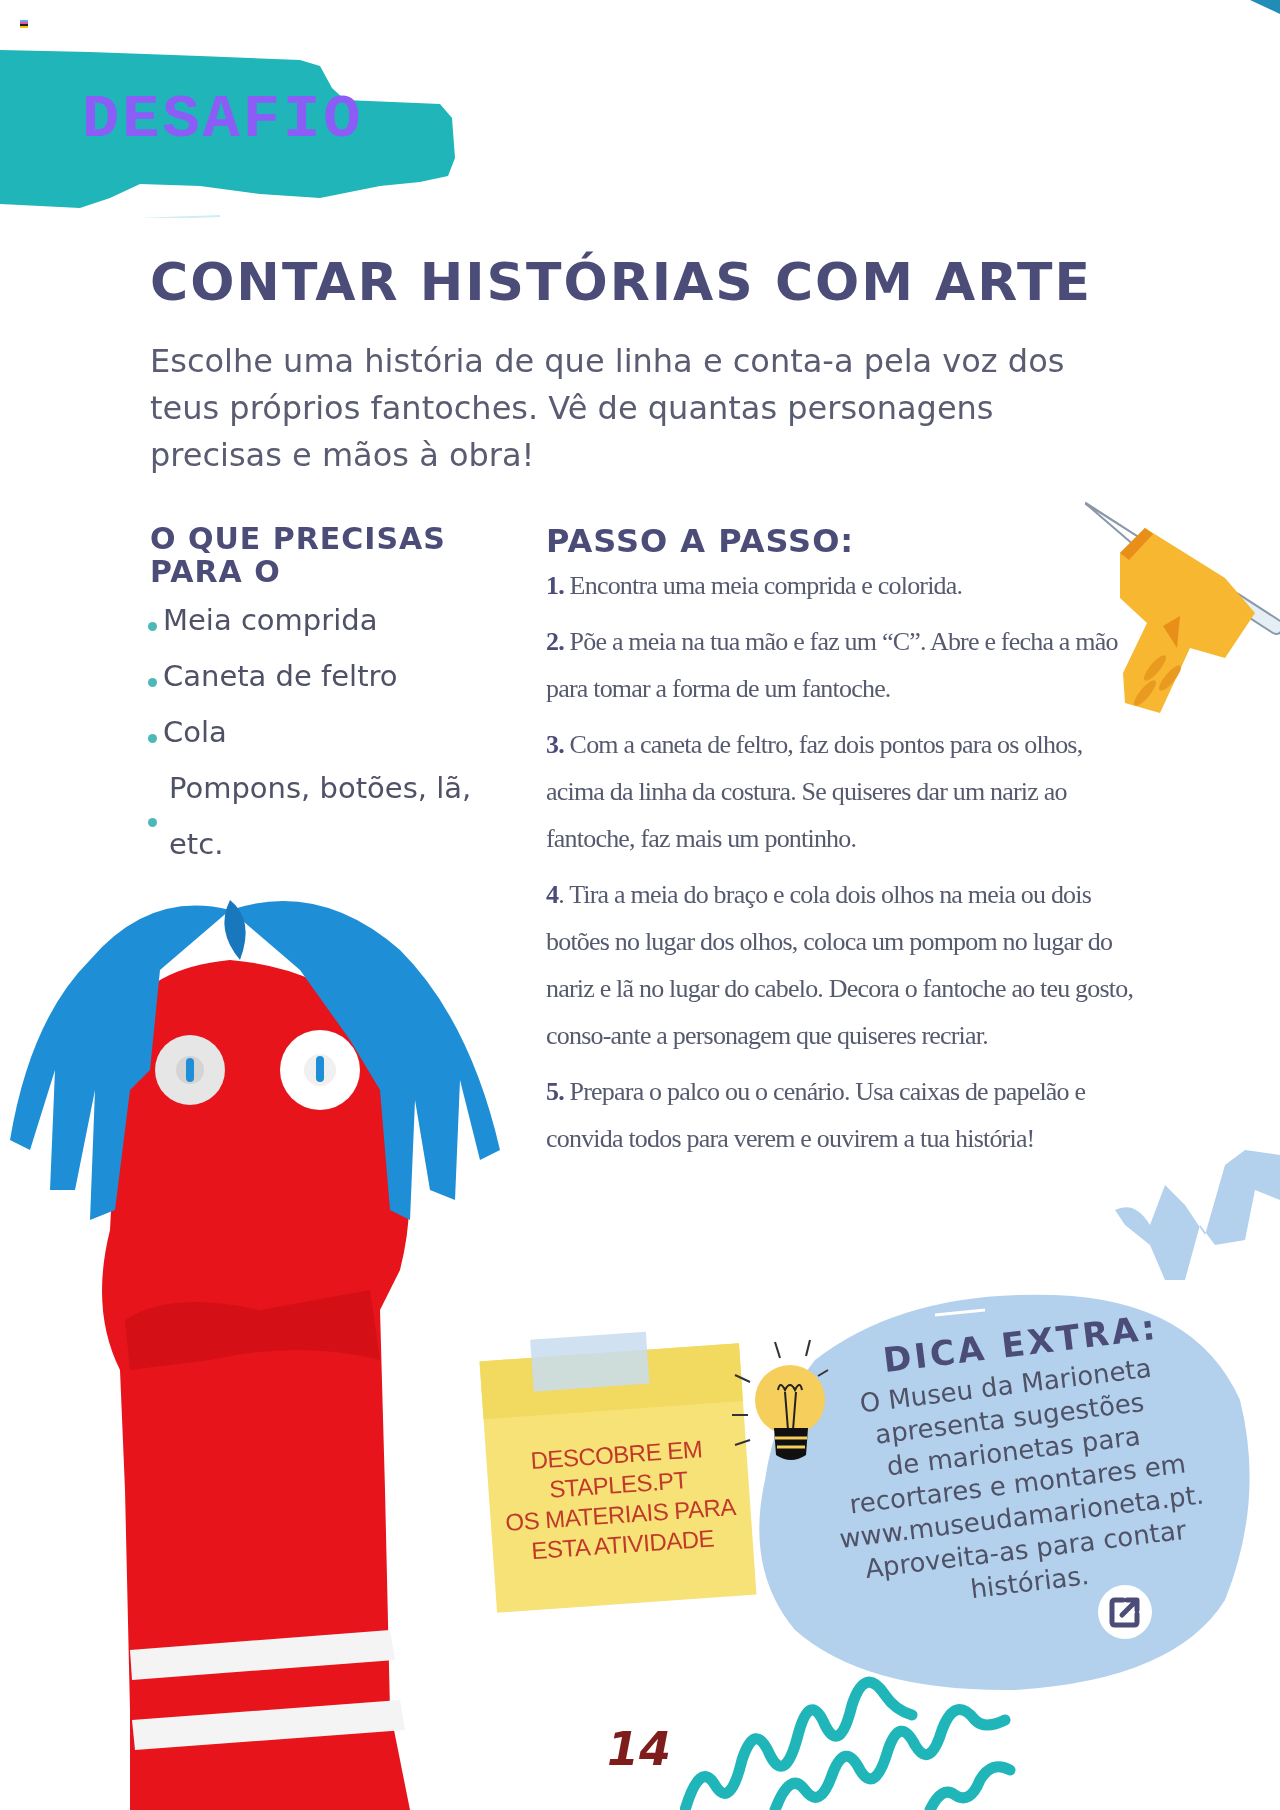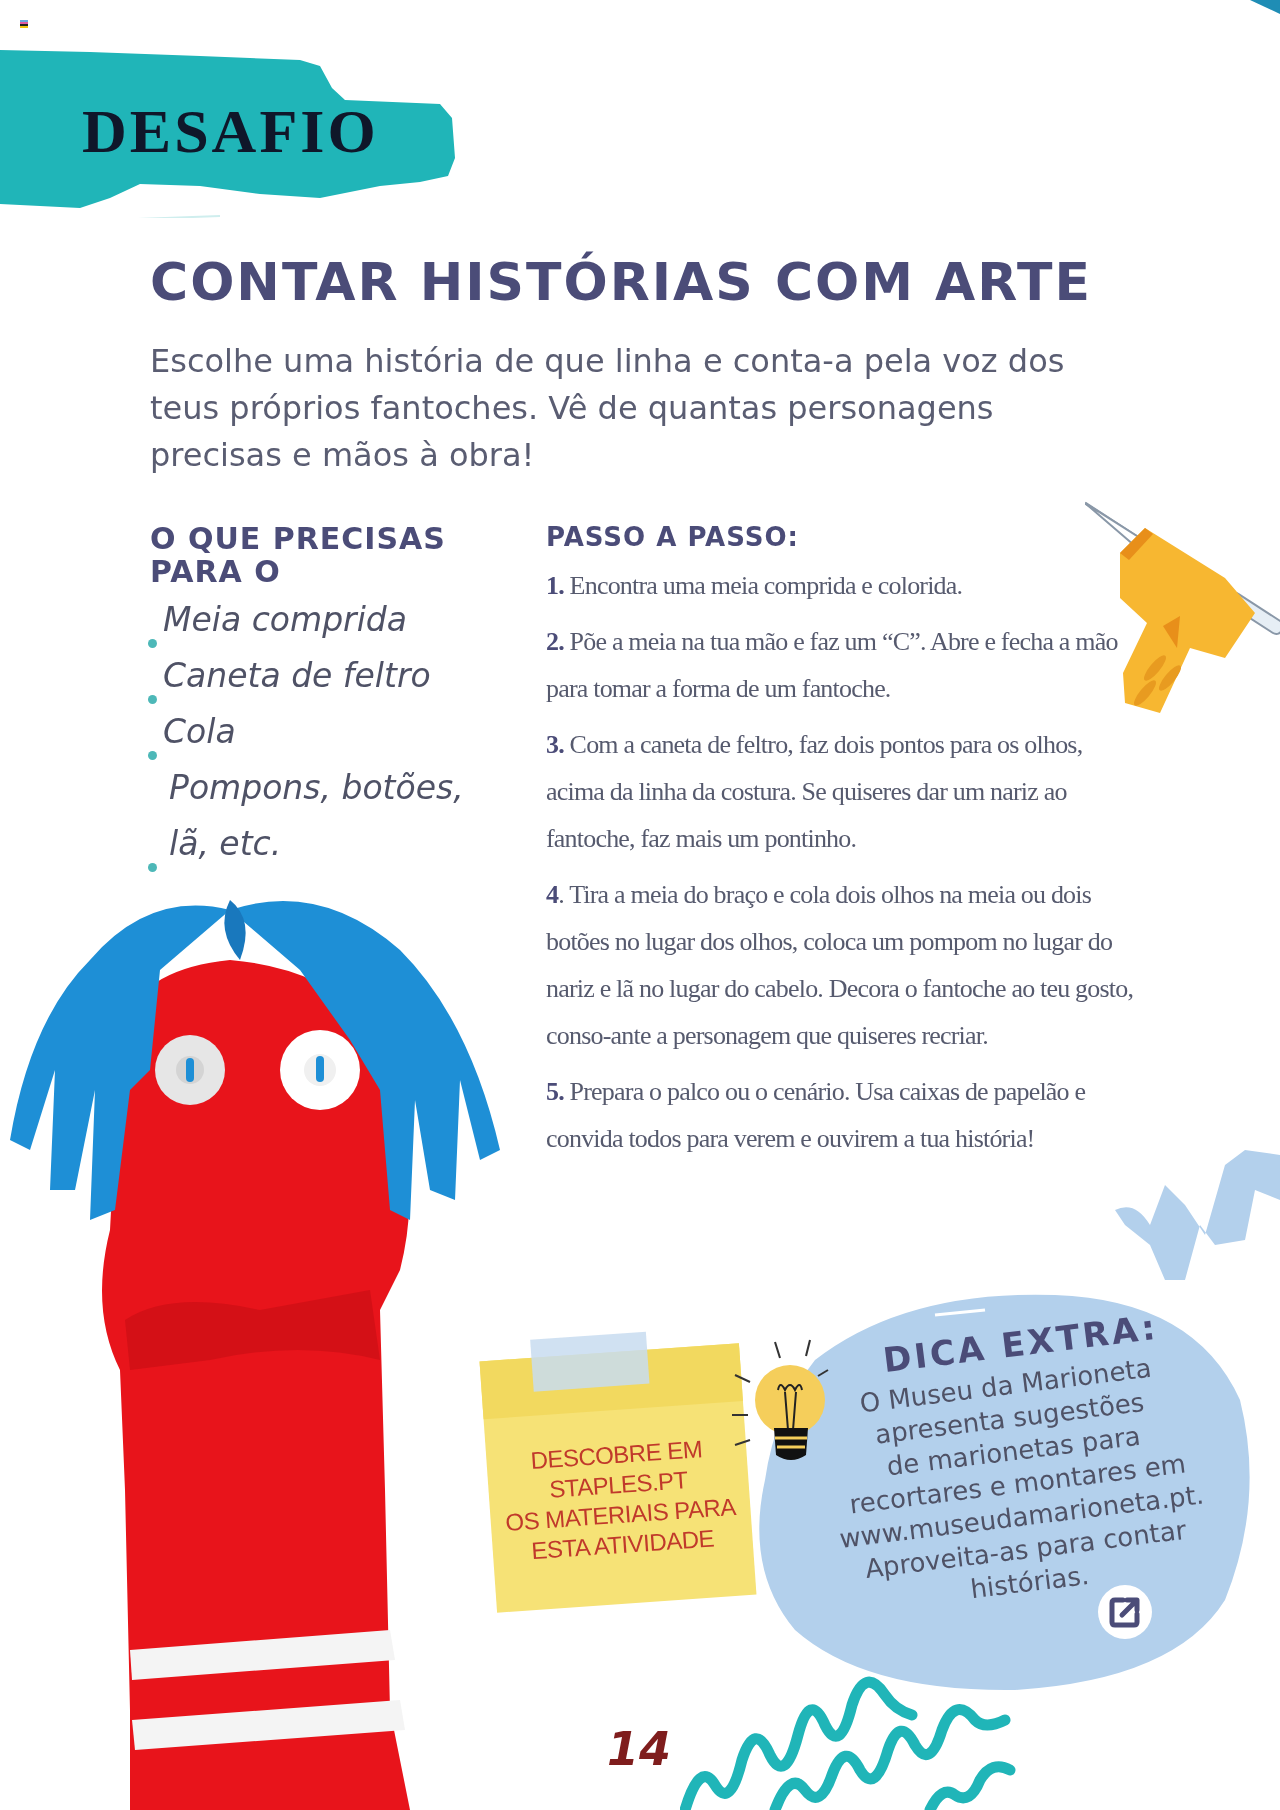--- a/index.html
+++ b/index.html
@@ -13,23 +13,23 @@
 
   
   .print-mark { left:20px; top:20px; width:8px; height:8px; }
   .print-mark span { display:block; height:2px; }
   .corner-tri { right:0; top:0; width:0; height:0;
     border-top:14px solid #1f8db5; border-left:30px solid transparent; }
 
   
   .desafio-wrap { left:0; top:48px; width:460px; height:170px; }
   .desafio-title {
-    position:absolute; left:82px; top:48px;
-    font-family:Liberation Serif, serif; font-weight:bold;
-    font-size:62px; letter-spacing:3px; color:#0f172a;
+    position:absolute; left:82px; top:36px;
+    font-family:Liberation Mono, monospace; font-weight:bold;
+    font-size:62px; letter-spacing:3px; color:#8b5cf6;
   }
 
   .main-title {
     left:150px; top:252px;
     font-family:"DejaVu Sans", sans-serif; font-weight:bold;
     font-size:52px; letter-spacing:2px; color:#4b4c78; white-space:nowrap;
   }
   .intro {
     left:150px; top:338px; width:960px;
     font-family:"DejaVu Sans", sans-serif;
@@ -37,31 +37,31 @@
   }
 
   
   .mat-heading {
     left:150px; top:522px; width:360px;
     font-family:"DejaVu Sans", sans-serif; font-weight:bold;
     font-size:30px; line-height:33px; letter-spacing:1px; color:#4b4c78;
   }
   .mat-list { left:148px; top:592px; width:360px; margin:0; padding:0; list-style:none; }
   .mat-list li {
-    font-family:"DejaVu Sans", sans-serif; font-size:33px; line-height:56px;
-    color:#4f5266; display:flex; align-items:flex-end;font-style:italic;
+    font-family:"DejaVu Sans", sans-serif; font-size:29px; line-height:56px;
+    color:#4f5266; display:flex; align-items:center;
   }
   .mat-list li .dot { width:9px; height:9px; border-radius:50%; background:#4db8b8;
     margin-right:6px; margin-top:12px; flex:none; }
 
   
   .steps-heading {
     left:546px; top:522px;
     font-family:"DejaVu Sans", sans-serif; font-weight:bold;
-    font-size:26px; letter-spacing:1px; color:#4b4c78;
+    font-size:32px; letter-spacing:1px; color:#4b4c78;
   }
   .steps { left:546px; top:562px; width:590px; }
   .step {
     font-family:Liberation Serif, serif; font-size:26px; line-height:47px;
     color:#565a6e; letter-spacing:-0.8px; margin-bottom:9px;
   }
   .step .num { font-weight:bold; color:#4b4c78; }
 
   
   .glue-gun { left:1085px; top:498px; width:200px; height:220px; }

